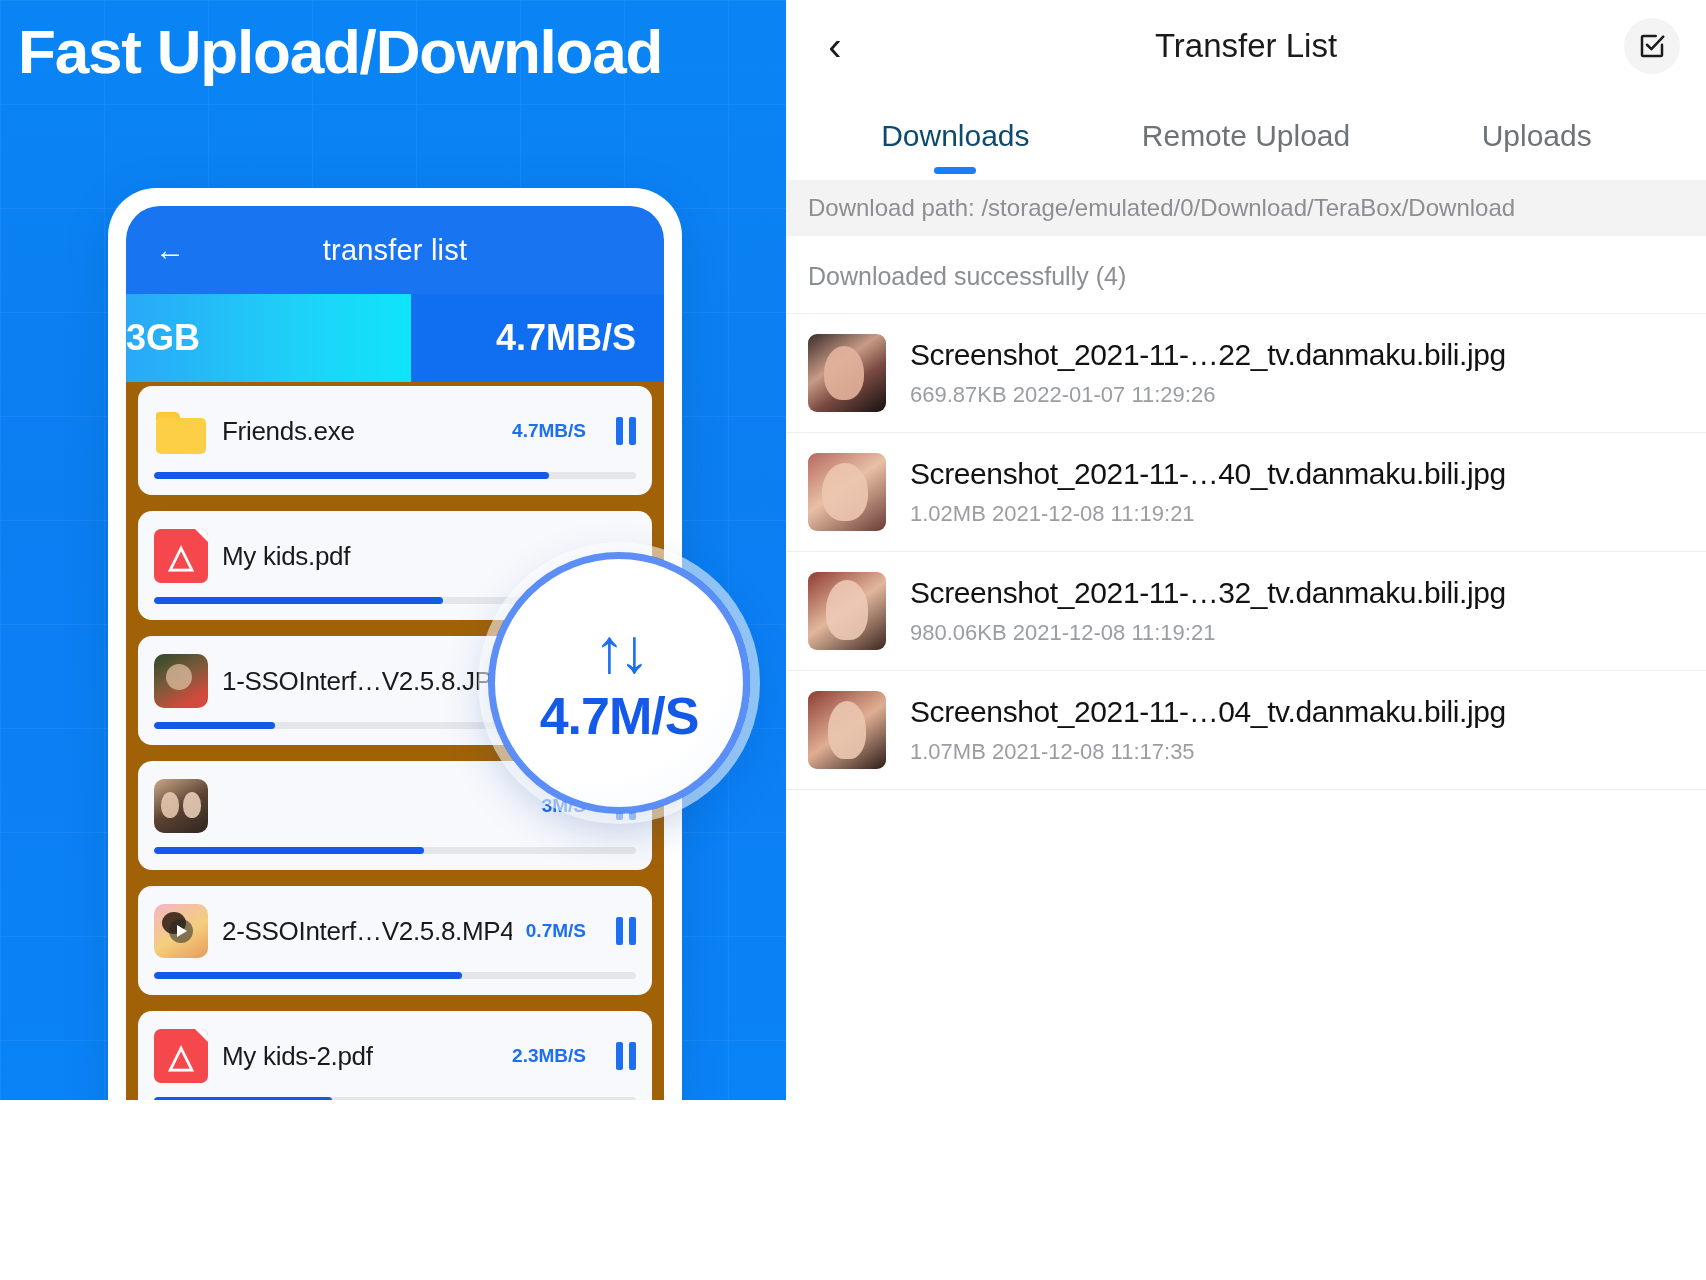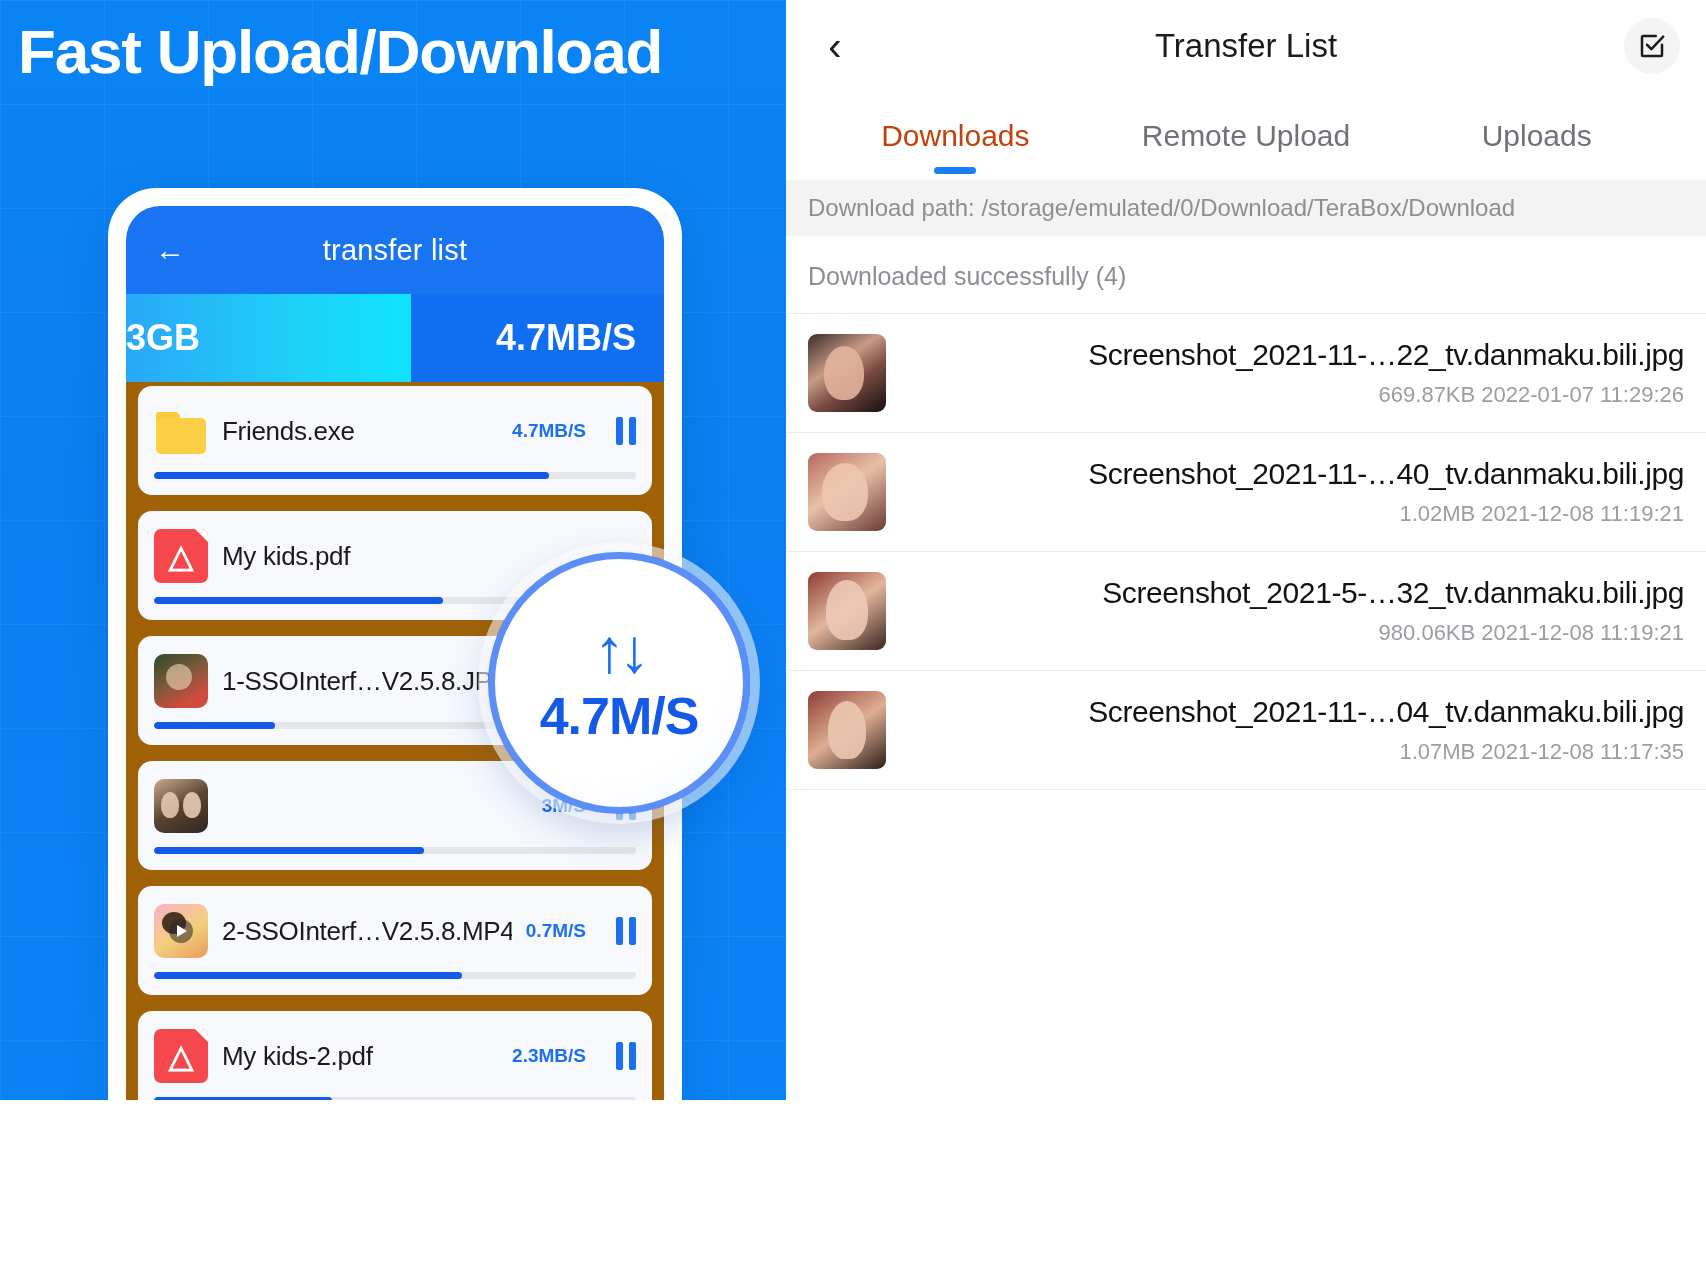--- a/index.html
+++ b/index.html
@@ -227,21 +227,21 @@
     display: flex; align-items: stretch;
     height: 88px;
     padding: 0 24px;
   }
   .tab {
     flex: 1 1 0;
     display: flex; flex-direction: column;
     align-items: center; justify-content: center;
     font-size: 30px; color: #6f7378; position: relative;
   }
-  .tab.active { color: #c2410c; }
+  .tab.active { color: #0c4a6e; }
   .tab .ul {
     position: absolute; bottom: 6px; left: 50%; transform: translateX(-50%);
     width: 42px; height: 7px; border-radius: 4px; background: #1b7ef5;
     display: none;
   }
   .tab.active .ul { display: block; }
   .path-bar {
     background: #f3f3f3;
     padding: 14px 22px;
     font-size: 24px; color: #8b8e93;
@@ -249,21 +249,20 @@
   }
   .section-head {
     padding: 26px 22px 22px 22px;
     font-size: 25px; color: #8b8e93;
   }
   .dl-list { border-top: 1px solid #eeeeee; }
   .dl-item {
     display: flex; align-items: center; gap: 24px;
     padding: 20px 22px;
     border-bottom: 1px solid #eeeeee;
-    text-align: right;
   }
   .dl-thumb {
     width: 78px; height: 78px; flex: 0 0 78px;
     border-radius: 9px; overflow: hidden; position: relative;
   }
   .t1 { background: linear-gradient(145deg,#3a2c2a 0%, #c79b86 38%, #7a4a42 62%, #14100f 100%); }
   .t1::after{content:"";position:absolute;left:16px;top:12px;width:40px;height:54px;border-radius:50% 50% 44% 44%;background:rgba(226,178,156,.9);}
   .t2 { background: linear-gradient(145deg,#b7685f 0%, #e8c0a6 45%, #6a3b34 100%); }
   .t2::after{content:"";position:absolute;left:14px;top:10px;width:46px;height:58px;border-radius:50% 50% 44% 44%;background:rgba(236,198,176,.9);}
   .t3 { background: linear-gradient(145deg,#8e3b33 0%, #e2b79c 48%, #3b2520 100%); }
@@ -454,21 +453,21 @@
           <div class="dl-meta">
             <span>1.02MB</span>
              <span>2021-12-08 11:19:21</span>
           </div>
         </div>
       </div>
 
       <div class="dl-item">
         <div class="dl-thumb t3"></div>
         <div class="dl-text">
-          <div class="dl-name">Screenshot_2021-5-…32_tv.danmaku.bili.jpg</div>
+          <div class="dl-name">Screenshot_2021-11-…32_tv.danmaku.bili.jpg</div>
           <div class="dl-meta">
             <span>980.06KB</span>
              <span>2021-12-08 11:19:21</span>
           </div>
         </div>
       </div>
 
       <div class="dl-item">
         <div class="dl-thumb t4"></div>
         <div class="dl-text">

